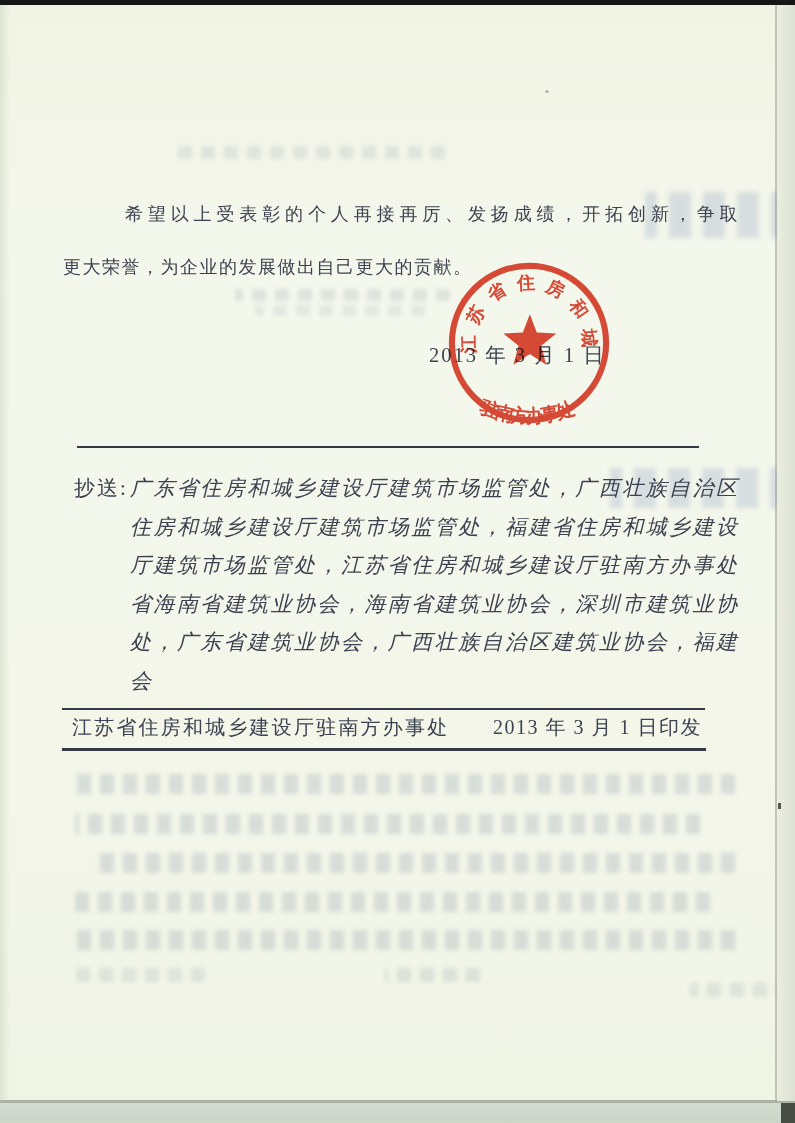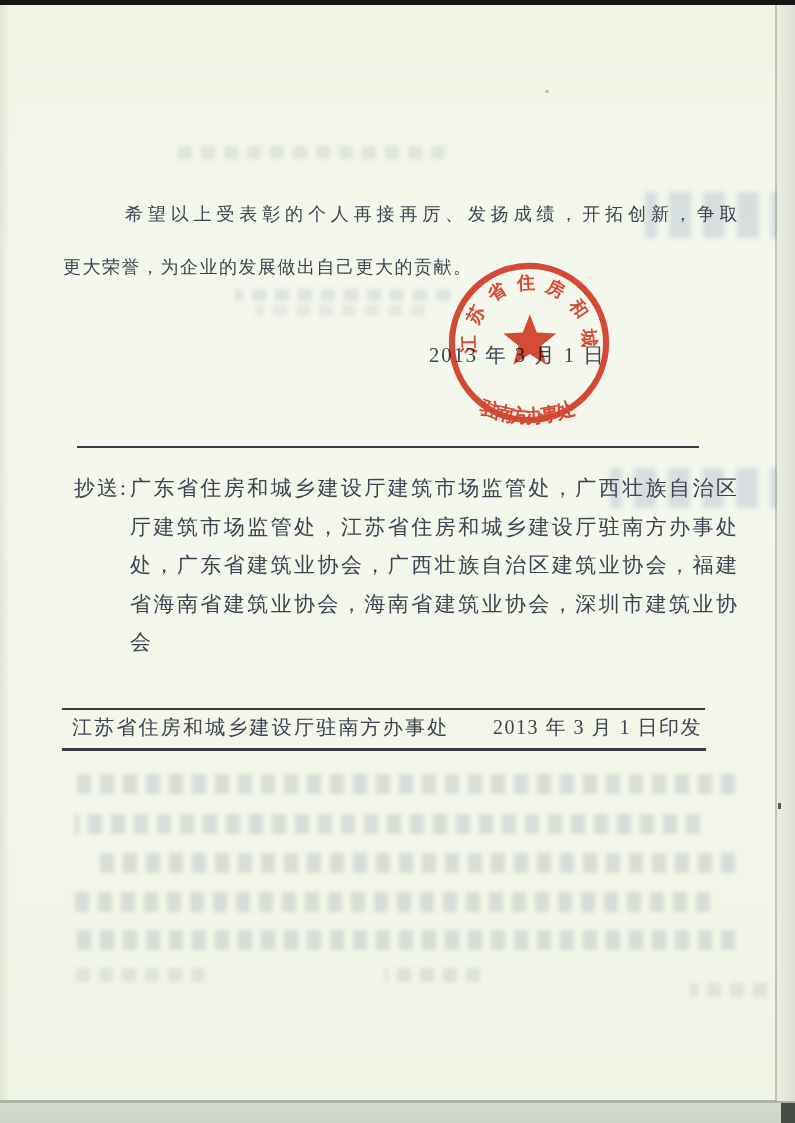--- a/index.html
+++ b/index.html
@@ -31,21 +31,21 @@
   
   .seal{position:absolute;left:447px;top:261px;width:164px;height:164px;mix-blend-mode:multiply;opacity:.92;}
 
   .rule{position:absolute;background:#353a45;height:2px;}
   .rule1{left:77px;top:446px;width:622px;}
   .rule2{left:62px;top:708px;width:643px;}
   .rule3{left:62px;top:748px;width:644px;height:2.5px;}
 
   .cc-label{position:absolute;left:74px;top:474px;font-size:21px;letter-spacing:2px;text-align:right;}
   .cc-lines{position:absolute;left:130px;top:474px;width:608px;font-size:21px;}
-  .cc-line{display:block;height:38.5px;line-height:28px;letter-spacing:1px;}
+  .cc-line{display:block;height:38.5px;line-height:28px;letter-spacing:1px;font-style:italic;}
   .cc-line.just{text-align:justify;text-align-last:justify;}
 
   .footer-row{position:absolute;left:72px;top:714px;width:630px;display:flex;justify-content:space-between;align-items:center;font-size:20px;}
   .footer-issuer{letter-spacing:2.2px;text-align:center;}
   .footer-date{letter-spacing:1.5px;font-family:Liberation Serif, serif;}
 
   
   .bleed{position:absolute;filter:blur(2px);opacity:.5;transform:scaleX(-1);
     background:repeating-linear-gradient(90deg,rgba(142,156,170,.55) 0 14px,rgba(142,156,170,0) 14px 23px);}
   .bleed.blue{background:repeating-linear-gradient(90deg,rgba(118,138,188,.5) 0 22px,rgba(118,138,188,0) 22px 34px);opacity:.45;filter:blur(2.5px);}
@@ -102,23 +102,24 @@
     <text font-size="23" fill="#dd3b28" font-family="Liberation Serif, DejaVu Serif, serif" font-weight="bold">
       <textPath href="#arcBottom" startOffset="2" textLength="122" lengthAdjust="spacing">驻南方办事处</textPath>
     </text>
   </svg>
 
   <div class="rule rule1"></div>
 
   <div class="cc-label ink">抄送:</div>
   <div class="cc-lines ink">
     <span class="cc-line just">广东省住房和城乡建设厅建筑市场监管处，广西壮族自治区</span>
+    <span class="cc-line just">住房和城乡建设厅建筑市场监管处，福建省住房和城乡建设</span>
     <span class="cc-line just">厅建筑市场监管处，江苏省住房和城乡建设厅驻南方办事处</span>
+    <span class="cc-line just">省海南省建筑业协会，海南省建筑业协会，深圳市建筑业协</span>
     <span class="cc-line just">处，广东省建筑业协会，广西壮族自治区建筑业协会，福建</span>
-    <span class="cc-line just">省海南省建筑业协会，海南省建筑业协会，深圳市建筑业协</span>
     <span class="cc-line">会</span>
   </div>
 
   <div class="rule rule2"></div>
   <div class="footer-row ink">
     <span class="footer-issuer">江苏省住房和城乡建设厅驻南方办事处</span>
     <span class="footer-date">2013 年 3 月 1 日印发</span>
   </div>
   <div class="rule rule3"></div>
 

